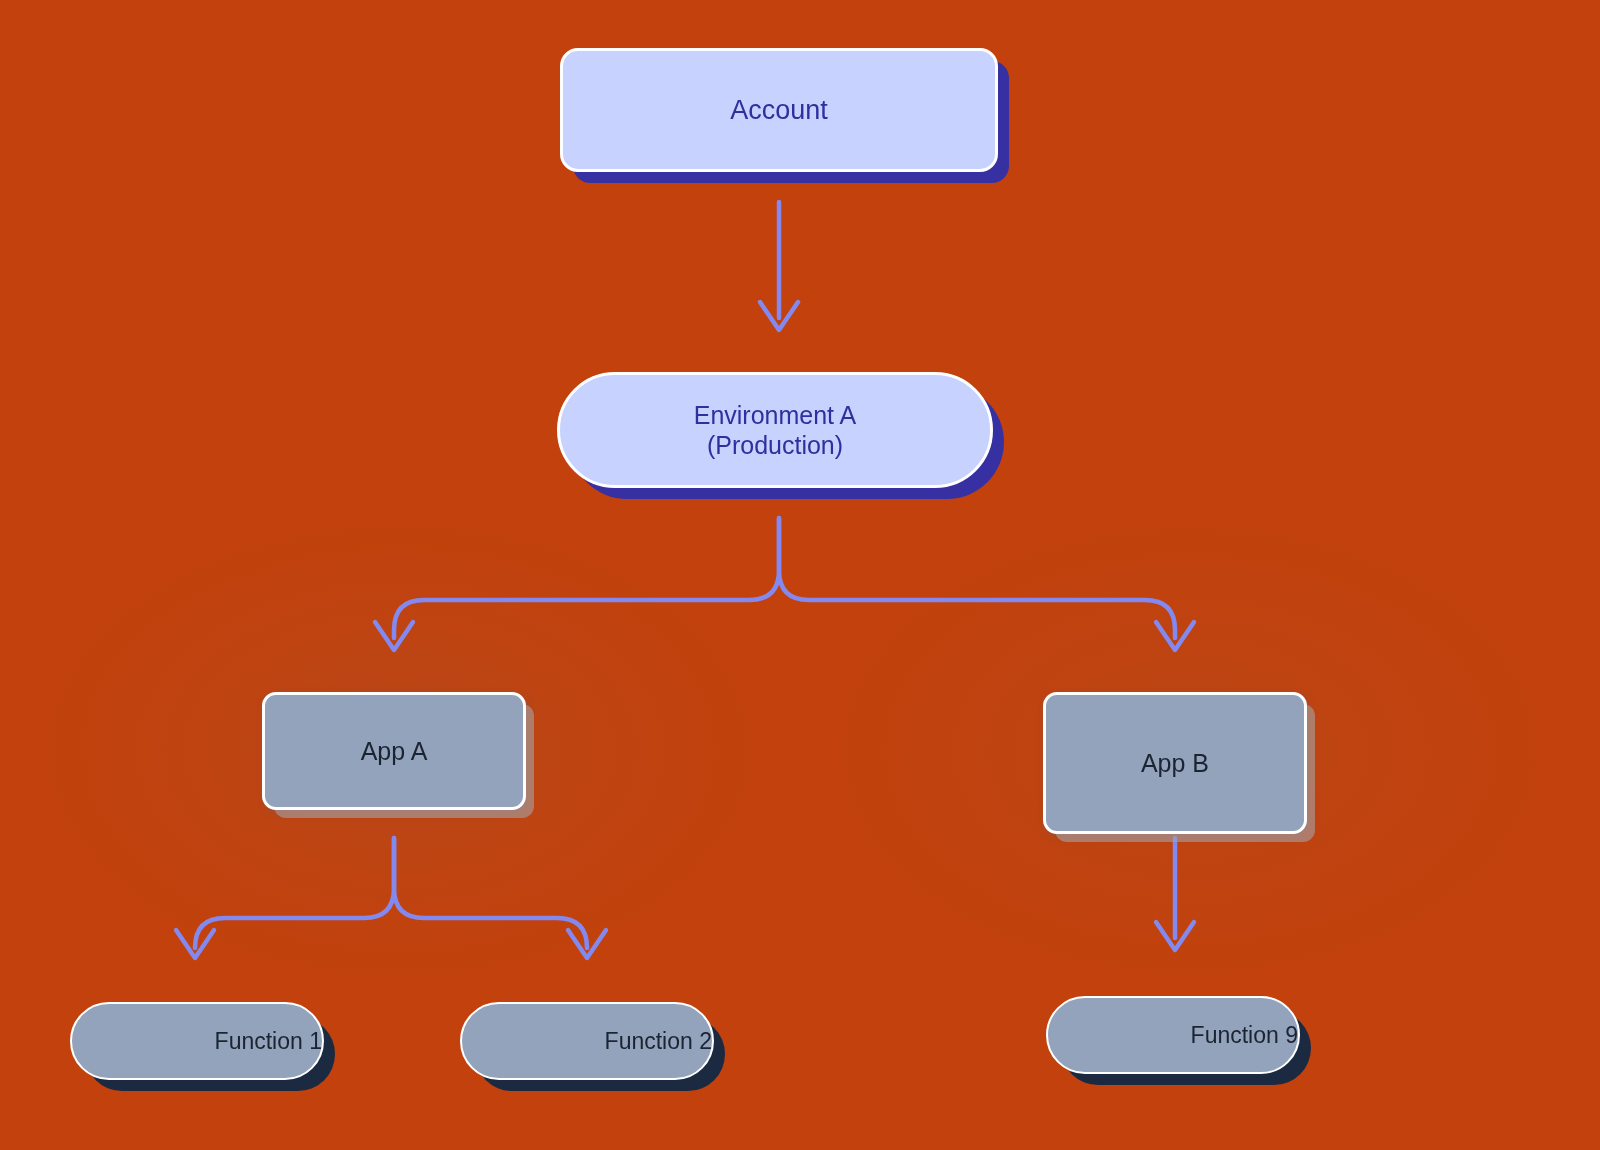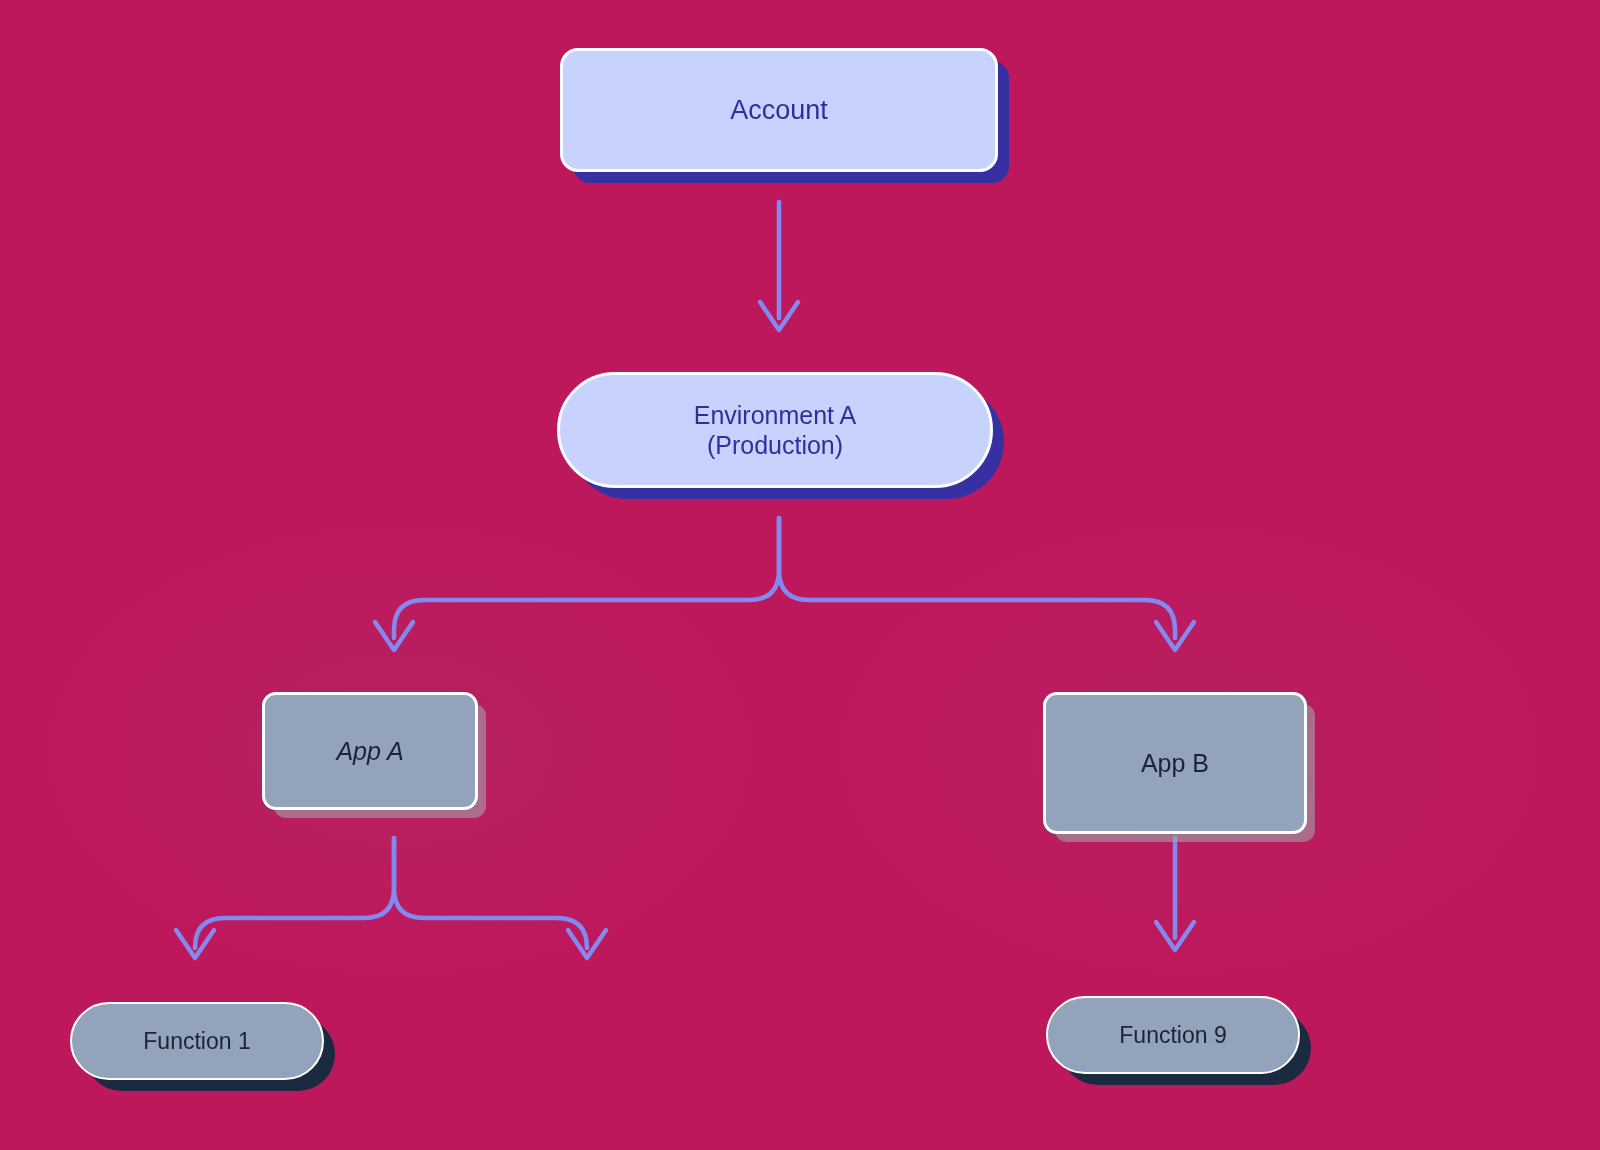--- a/index.html
+++ b/index.html
@@ -10,21 +10,21 @@
   }
   body {
     font-family: "Liberation Sans", sans-serif;
     -webkit-font-smoothing: antialiased;
   }
 
   #stage {
     position: relative;
     width: 1600px;
     height: 1150px;
-    background: #be185d;
+    background: #c2410c;
     overflow: hidden;
   }
 
   
   .glow {
     position: absolute;
     border-radius: 50%;
     pointer-events: none;
   }
   .glow-left {
@@ -91,40 +91,40 @@
     color: #1B2432;
     box-shadow: 10px 10px 0 -2px rgba(168,170,175,0.55),
                 2px 3px 7px rgba(90,95,110,0.30);
   }
   
   .node.slate-pill {
     background: #93A3BC;
     border: 2px solid #FFFFFF;
     color: #1B2432;
     box-shadow: 13px 13px 0 -2px #1B2A41;
+    justify-content: flex-end;
   }
 
   .n-account {
     left: 560px;  top: 48px;
     width: 438px; height: 124px;
     border-radius: 18px;
     font-size: 27px;
   }
   .n-env {
     left: 557px;  top: 372px;
     width: 436px; height: 116px;
     border-radius: 58px;
     font-size: 25px;
   }
   .n-appa {
     left: 262px;  top: 692px;
-    width: 216px; height: 118px;
+    width: 264px; height: 118px;
     border-radius: 14px;
     font-size: 25px;
-    font-style: italic;
   }
   .n-appb {
     left: 1043px; top: 692px;
     width: 264px; height: 142px;
     border-radius: 14px;
     font-size: 25px;
   }
   .n-fn1 {
     left: 70px;   top: 1002px;
     width: 254px; height: 78px;
@@ -219,18 +219,21 @@
   </div>
 
   <div class="node slate-rect n-appb">
     <span class="label">App B</span>
   </div>
 
   <div class="node slate-pill n-fn1">
     <span class="label">Function 1</span>
   </div>
 
+  <div class="node slate-pill n-fn2">
+    <span class="label">Function 2</span>
+  </div>
 
   <div class="node slate-pill n-fn3">
     <span class="label">Function 9</span>
   </div>
 
 </div>
 
 </body></html>

